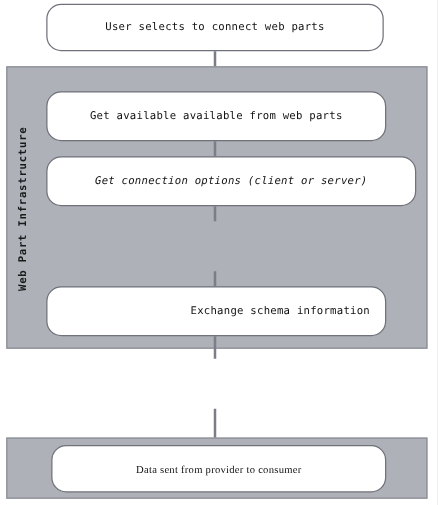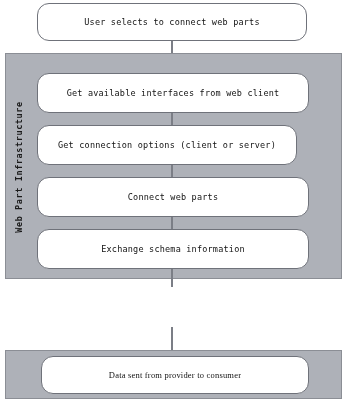--- a/index.html
+++ b/index.html
@@ -96,38 +96,35 @@
     <span>User selects to connect web parts</span>
   </div>
 
   <div class="connector" style="top:41px; height:33px;"></div>
 
   <div class="band" id="band-infrastructure">
     <div class="band-label">Web Part Infrastructure</div>
   </div>
 
   <div class="node" id="node-2" style="left:37px; top:73px; width:272px; height:40px;">
-    <span>Get available interfaces from web client</span>
+    <span>Get available available from web parts</span>
   </div>
 
   <div class="connector" style="top:113px; height:12px;"></div>
 
-  <div class="node" id="node-3" style="left:37px; top:125px; width:260px; height:40px;">
+  <div class="node" id="node-3" style="left:37px; top:125px; width:296px; height:40px;font-style:italic;">
     <span>Get connection options (client or server)</span>
   </div>
 
   <div class="connector" style="top:165px; height:12px;"></div>
 
-  <div class="node" id="node-4" style="left:37px; top:177px; width:272px; height:40px;">
-    <span>Connect web parts</span>
-  </div>
 
   <div class="connector" style="top:217px; height:12px;"></div>
 
-  <div class="node" id="node-5" style="left:37px; top:229px; width:272px; height:40px;">
+  <div class="node" id="node-5" style="left:37px; top:229px; width:272px; height:40px;justify-content:flex-end;">
     <span>Exchange schema information</span>
   </div>
 
   <div class="connector" style="top:269px; height:18px;"></div>
 
 
   <div class="connector" style="top:327px; height:33px;"></div>
 
   <div class="band" id="band-data-transfer"></div>
 

